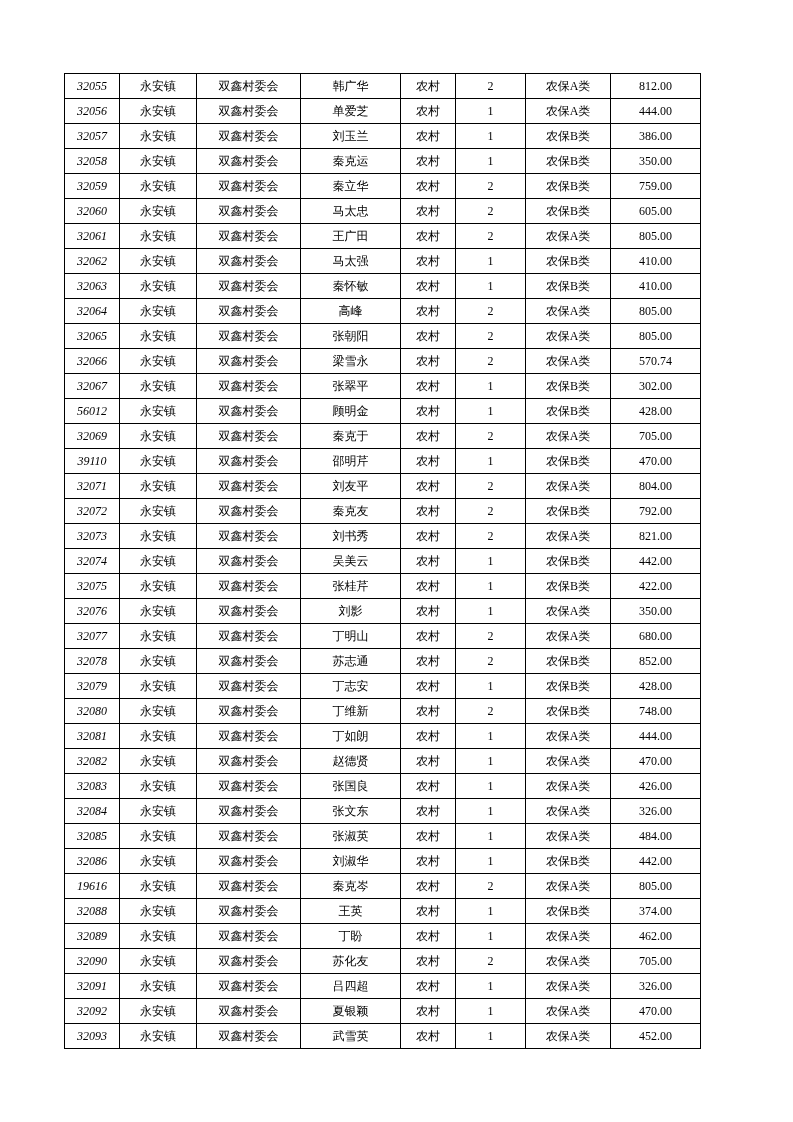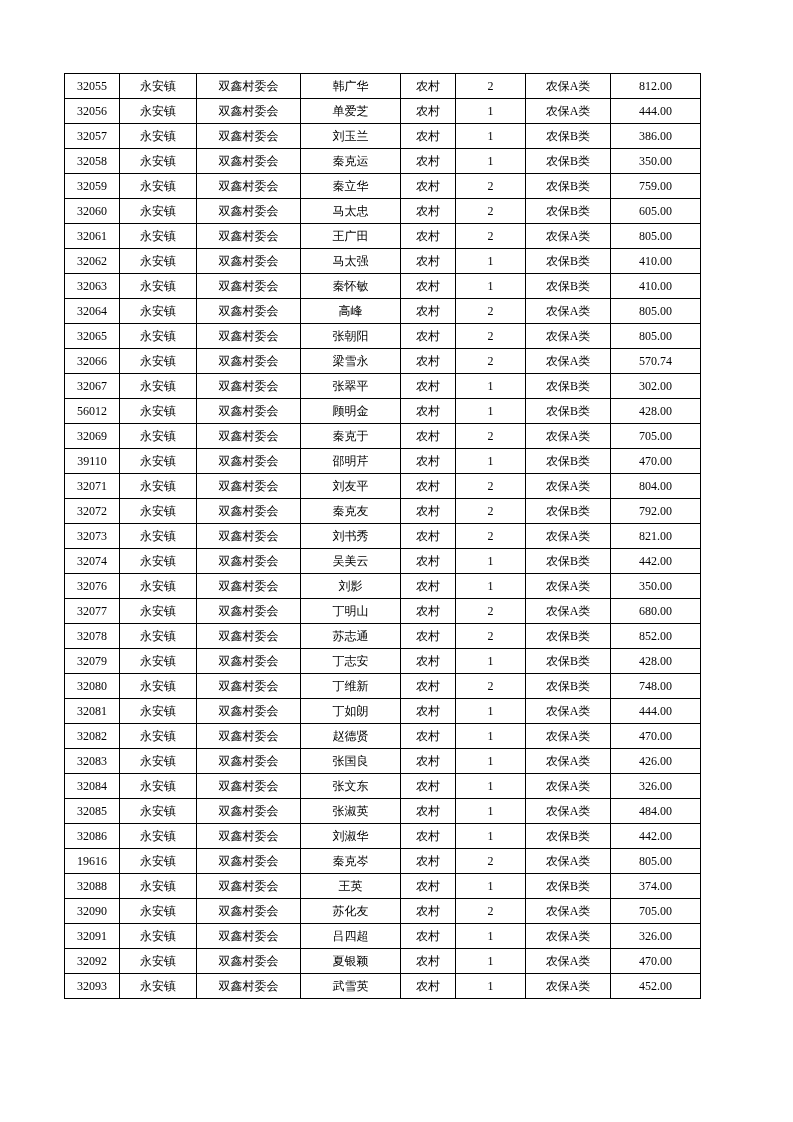--- a/index.html
+++ b/index.html
@@ -31,20 +31,21 @@
     line-height: 24px;
     text-align: center;
     padding: 0;
     white-space: nowrap;
     overflow: hidden;
     color: #000000;
   }
   td.col-id {
     text-align: left;
     padding-left: 3px;
+    font-style: italic;
   }
   td.col-amount {
     text-align: right;
     padding-right: 30px;
   }
 </style>
 </head>
 <body>
 
 <div class="sheet">
@@ -254,20 +255,30 @@
           <td class="col-id">32074</td>
           <td class="col-town">永安镇</td>
           <td class="col-village">双鑫村委会</td>
           <td class="col-name">吴美云</td>
           <td class="col-area_type">农村</td>
           <td class="col-count">1</td>
           <td class="col-category">农保B类</td>
           <td class="col-amount">442.00</td>
         </tr>
         <tr>
+          <td class="col-id">32075</td>
+          <td class="col-town">永安镇</td>
+          <td class="col-village">双鑫村委会</td>
+          <td class="col-name">张桂芹</td>
+          <td class="col-area_type">农村</td>
+          <td class="col-count">1</td>
+          <td class="col-category">农保B类</td>
+          <td class="col-amount">422.00</td>
+        </tr>
+        <tr>
           <td class="col-id">32076</td>
           <td class="col-town">永安镇</td>
           <td class="col-village">双鑫村委会</td>
           <td class="col-name">刘影</td>
           <td class="col-area_type">农村</td>
           <td class="col-count">1</td>
           <td class="col-category">农保A类</td>
           <td class="col-amount">350.00</td>
         </tr>
         <tr>
@@ -382,20 +393,30 @@
         </tr>
         <tr>
           <td class="col-id">32088</td>
           <td class="col-town">永安镇</td>
           <td class="col-village">双鑫村委会</td>
           <td class="col-name">王英</td>
           <td class="col-area_type">农村</td>
           <td class="col-count">1</td>
           <td class="col-category">农保B类</td>
           <td class="col-amount">374.00</td>
+        </tr>
+        <tr>
+          <td class="col-id">32089</td>
+          <td class="col-town">永安镇</td>
+          <td class="col-village">双鑫村委会</td>
+          <td class="col-name">丁盼</td>
+          <td class="col-area_type">农村</td>
+          <td class="col-count">1</td>
+          <td class="col-category">农保A类</td>
+          <td class="col-amount">462.00</td>
         </tr>
         <tr>
           <td class="col-id">32090</td>
           <td class="col-town">永安镇</td>
           <td class="col-village">双鑫村委会</td>
           <td class="col-name">苏化友</td>
           <td class="col-area_type">农村</td>
           <td class="col-count">2</td>
           <td class="col-category">农保A类</td>
           <td class="col-amount">705.00</td>

